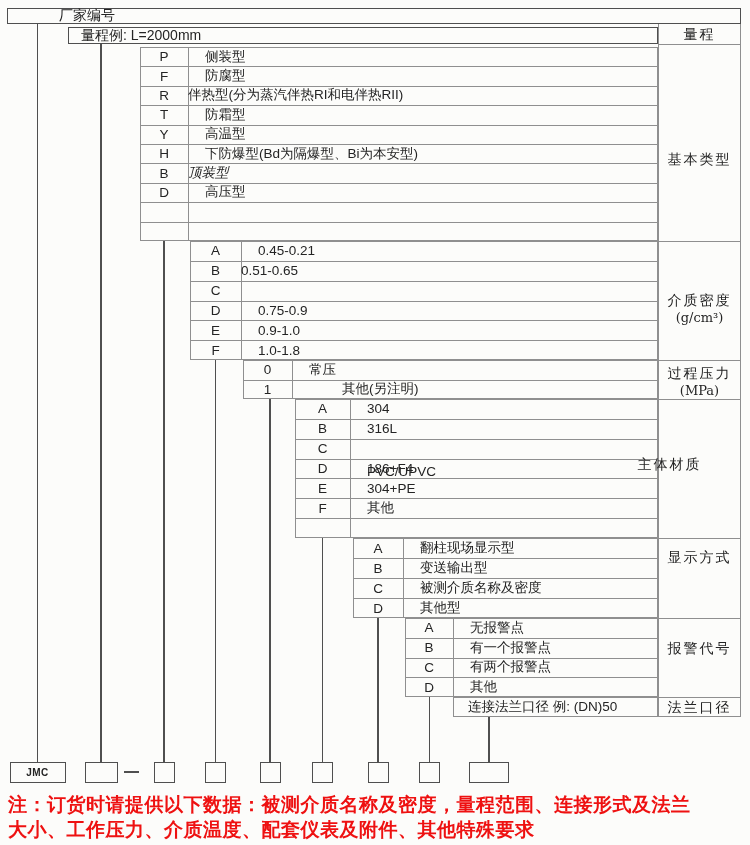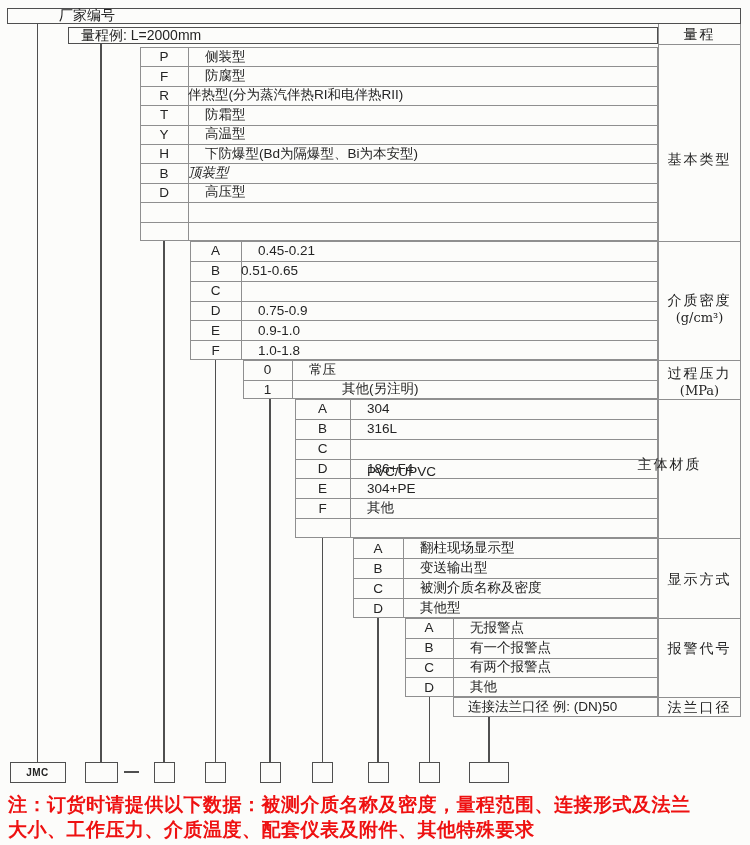--- a/index.html
+++ b/index.html
@@ -151,21 +151,21 @@
     <div class="abs hline" style="left: 658px; top: 360px; width: 83px;"></div>
     <div class="abs sidecell" style="left: 659px; top: 360px; width: 81px; height: 39px; transform: translateY(2px);">
       <div>过程压力</div>
       <div class="sub">(MPa)</div>
     </div>
     <div class="abs hline" style="left: 658px; top: 399px; width: 83px;"></div>
     <div class="abs sidecell" style="left: 629px; top: 399px; width: 81px; height: 139px; transform: translateY(-5px); text-align: right;">
       <div>主体材质</div>
     </div>
     <div class="abs hline" style="left: 658px; top: 538px; width: 83px;"></div>
-    <div class="abs sidecell" style="left: 659px; top: 538px; width: 81px; height: 80px; transform: translateY(1px);">
+    <div class="abs sidecell" style="left: 659px; top: 516px; width: 81px; height: 80px; transform: translateY(1px);">
       <div>显示方式</div>
     </div>
     <div class="abs hline" style="left: 658px; top: 618px; width: 83px;"></div>
     <div class="abs sidecell" style="left: 659px; top: 618px; width: 81px; height: 79px; transform: translateY(-10px);">
       <div>报警代号</div>
     </div>
     <div class="abs hline" style="left: 658px; top: 697px; width: 83px;"></div>
     <div class="abs sidecell" style="left: 659px; top: 697px; width: 81px; height: 20px; transform: translateY(0px);">
       <div>法兰口径</div>
     </div>

